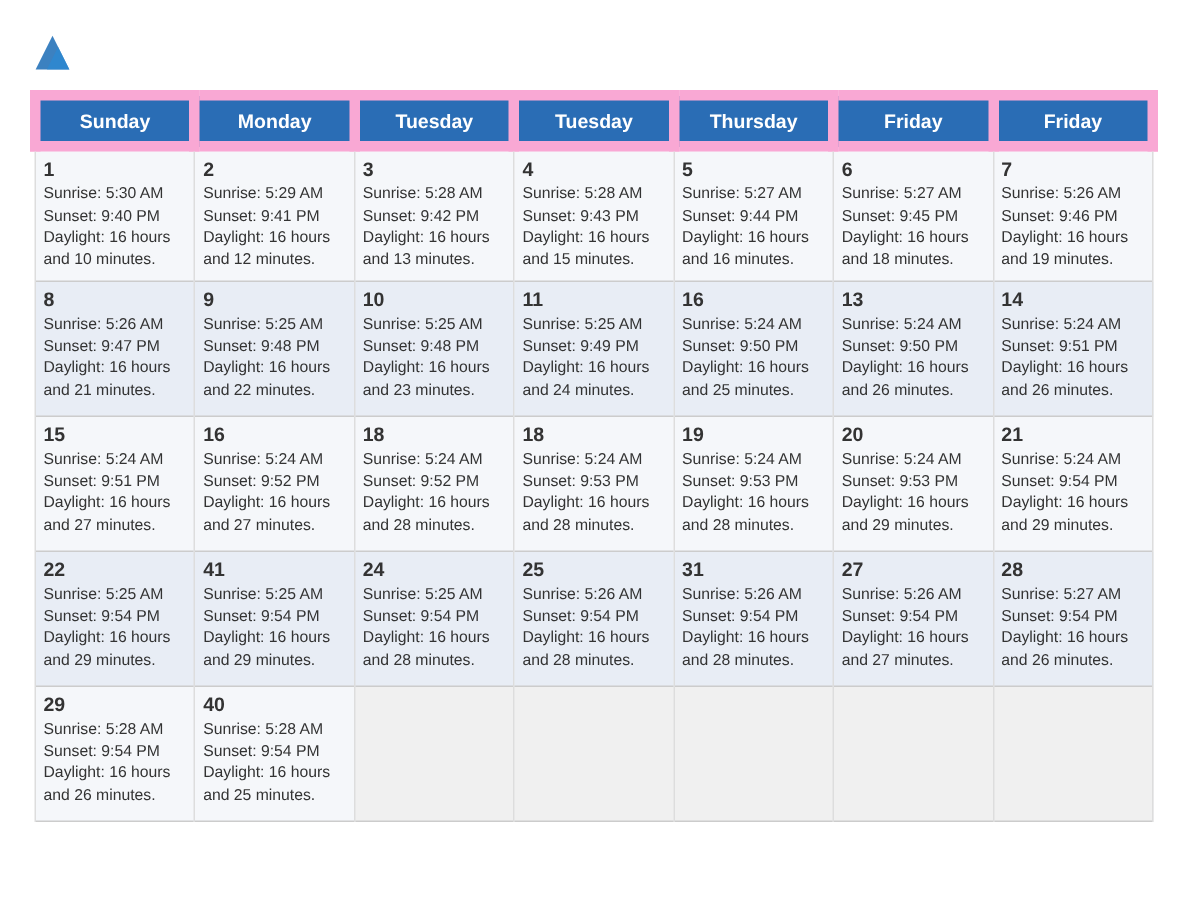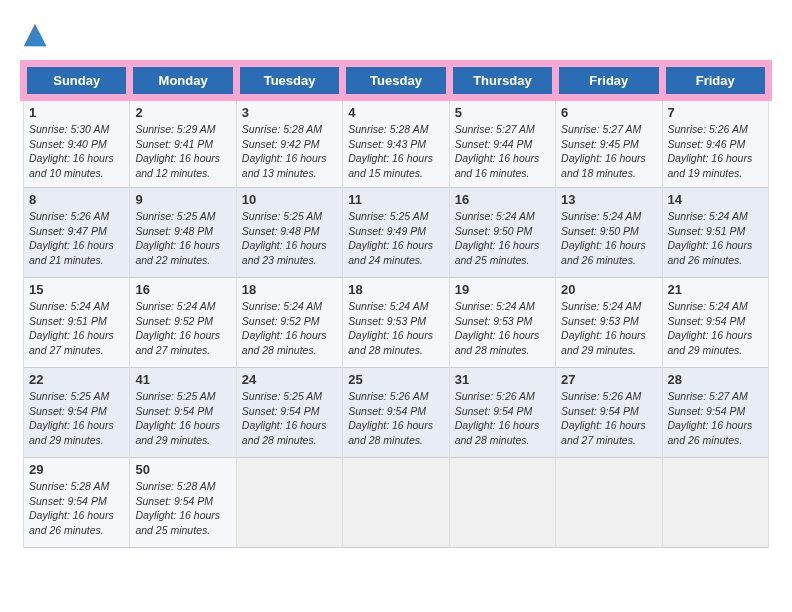--- a/index.html
+++ b/index.html
@@ -90,21 +90,20 @@
       font-size: 13px;
       font-weight: bold;
       color: #333;
       display: block;
       margin-bottom: 2px;
     }
     .day-info {
       color: #333;
       line-height: 1.4;
       font-size: 10.5px;
-      font-style: italic;
     }
     .empty-cell {
       background-color: #f0f0f0 !important;
     }
   </style>
 </head>
 <body>
 
 <div class="header">
   <div class="logo">
@@ -167,21 +166,21 @@
         <td><span class="day-num">22</span><span class="day-info">Sunrise: 5:25 AM<br>Sunset: 9:54 PM<br>Daylight: 16 hours and 29 minutes.</span></td>
         <td><span class="day-num">41</span><span class="day-info">Sunrise: 5:25 AM<br>Sunset: 9:54 PM<br>Daylight: 16 hours and 29 minutes.</span></td>
         <td><span class="day-num">24</span><span class="day-info">Sunrise: 5:25 AM<br>Sunset: 9:54 PM<br>Daylight: 16 hours and 28 minutes.</span></td>
         <td><span class="day-num">25</span><span class="day-info">Sunrise: 5:26 AM<br>Sunset: 9:54 PM<br>Daylight: 16 hours and 28 minutes.</span></td>
         <td><span class="day-num">31</span><span class="day-info">Sunrise: 5:26 AM<br>Sunset: 9:54 PM<br>Daylight: 16 hours and 28 minutes.</span></td>
         <td><span class="day-num">27</span><span class="day-info">Sunrise: 5:26 AM<br>Sunset: 9:54 PM<br>Daylight: 16 hours and 27 minutes.</span></td>
         <td><span class="day-num">28</span><span class="day-info">Sunrise: 5:27 AM<br>Sunset: 9:54 PM<br>Daylight: 16 hours and 26 minutes.</span></td>
       </tr>
       <tr>
         <td><span class="day-num">29</span><span class="day-info">Sunrise: 5:28 AM<br>Sunset: 9:54 PM<br>Daylight: 16 hours and 26 minutes.</span></td>
-        <td><span class="day-num">50</span><span class="day-info">Sunrise: 5:28 AM<br>Sunset: 9:54 PM<br>Daylight: 16 hours and 25 minutes.</span></td>
+        <td><span class="day-num">40</span><span class="day-info">Sunrise: 5:28 AM<br>Sunset: 9:54 PM<br>Daylight: 16 hours and 25 minutes.</span></td>
         <td class="empty-cell"></td>
         <td class="empty-cell"></td>
         <td class="empty-cell"></td>
         <td class="empty-cell"></td>
         <td class="empty-cell"></td>
       </tr>
     </tbody>
 </table>
 
 </body></html>

